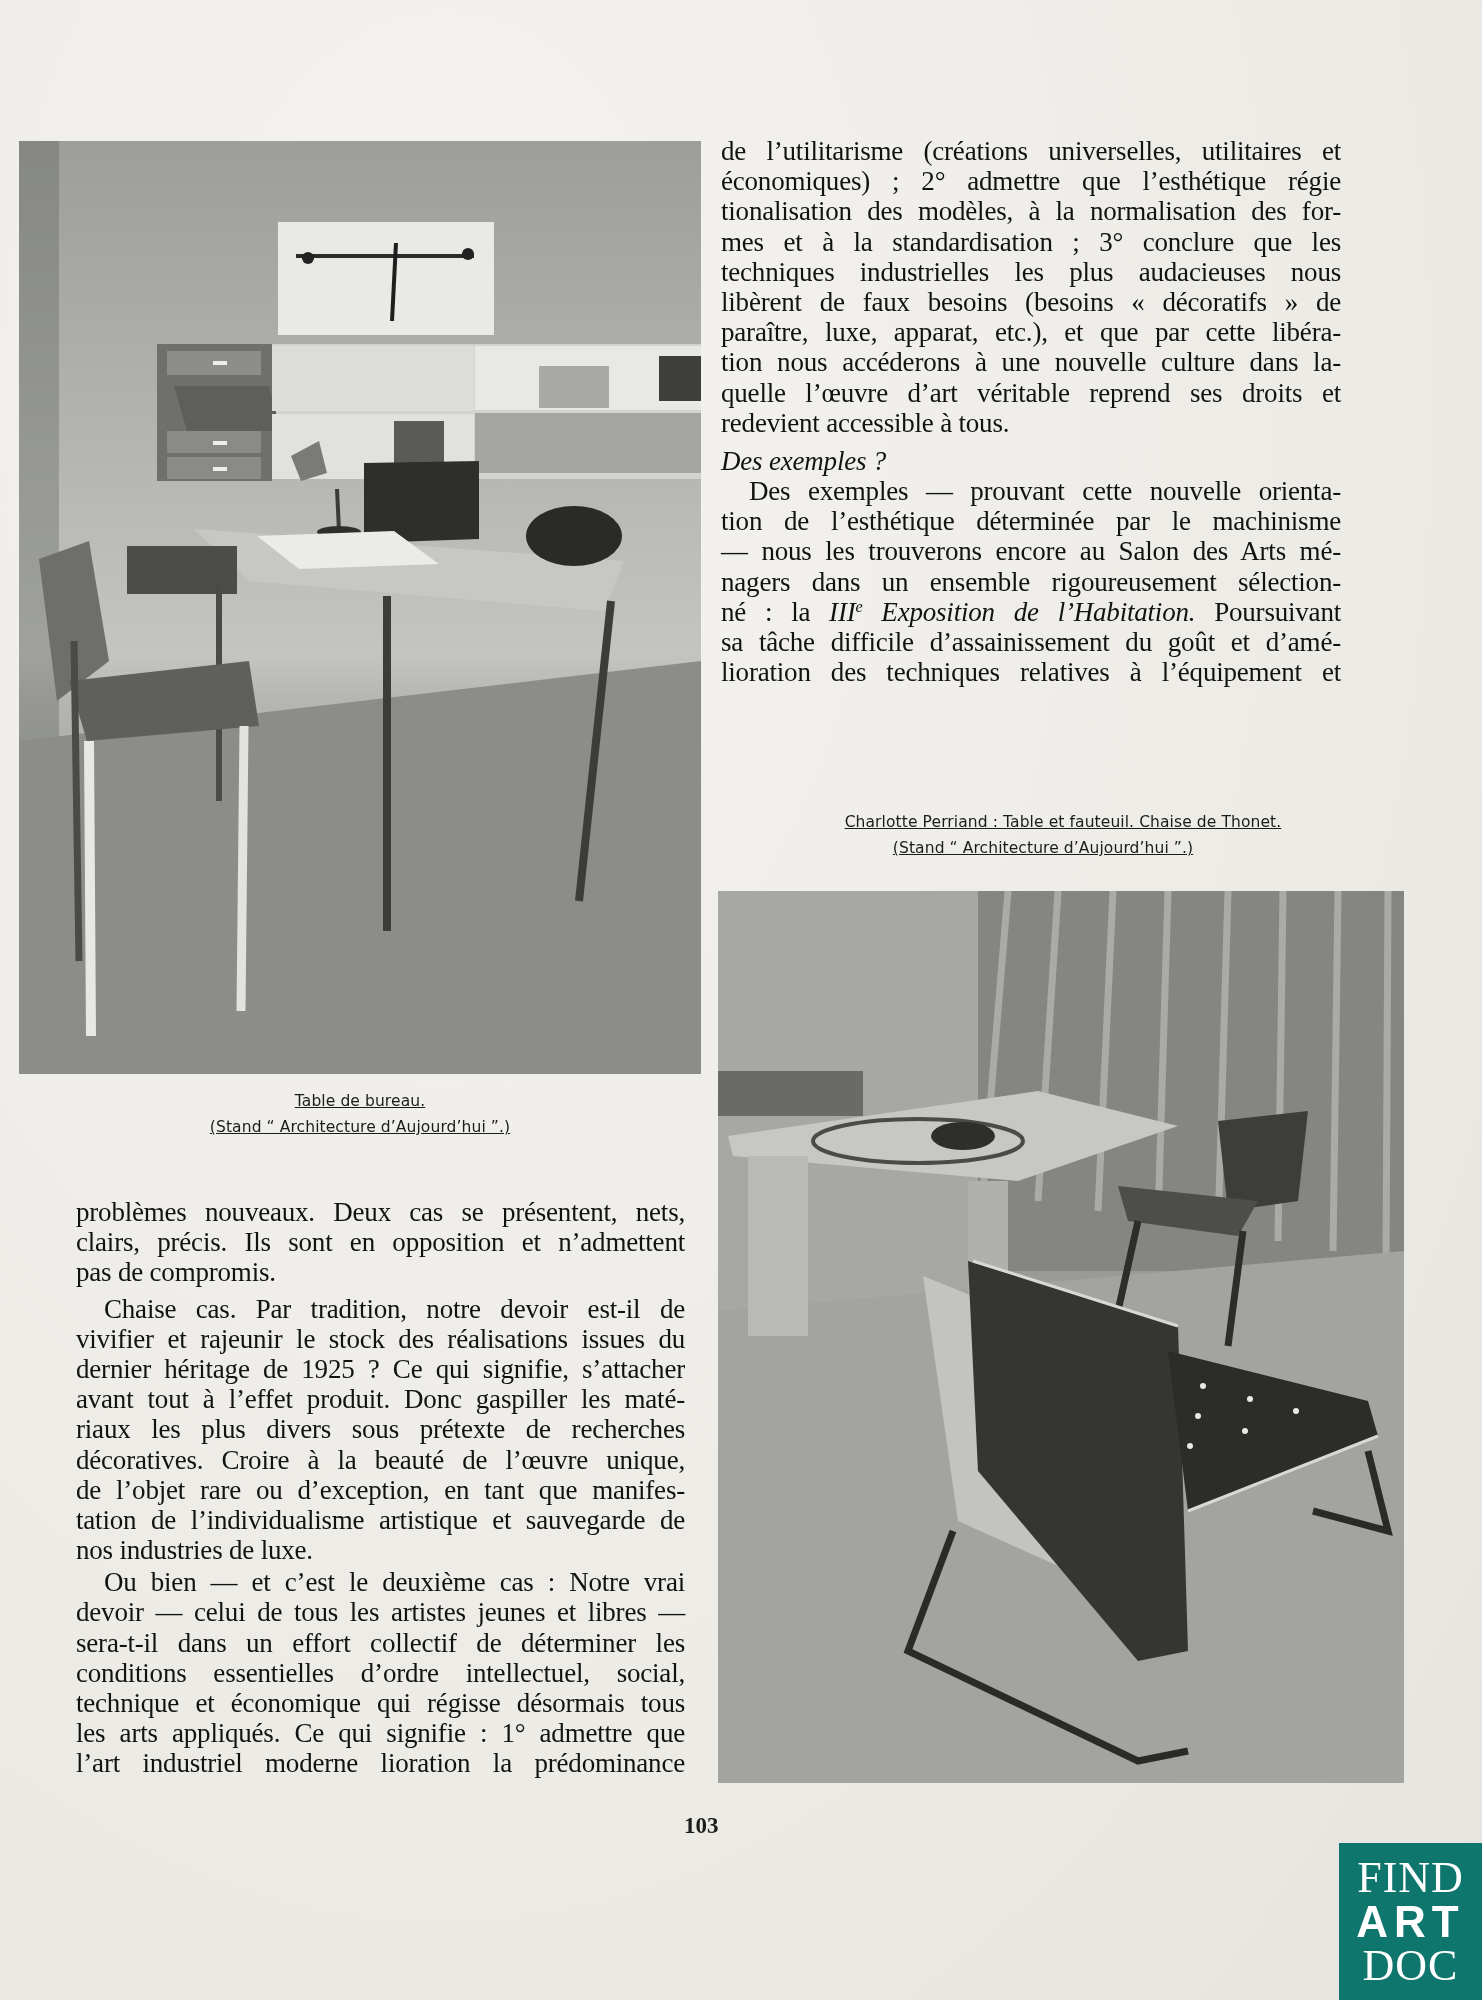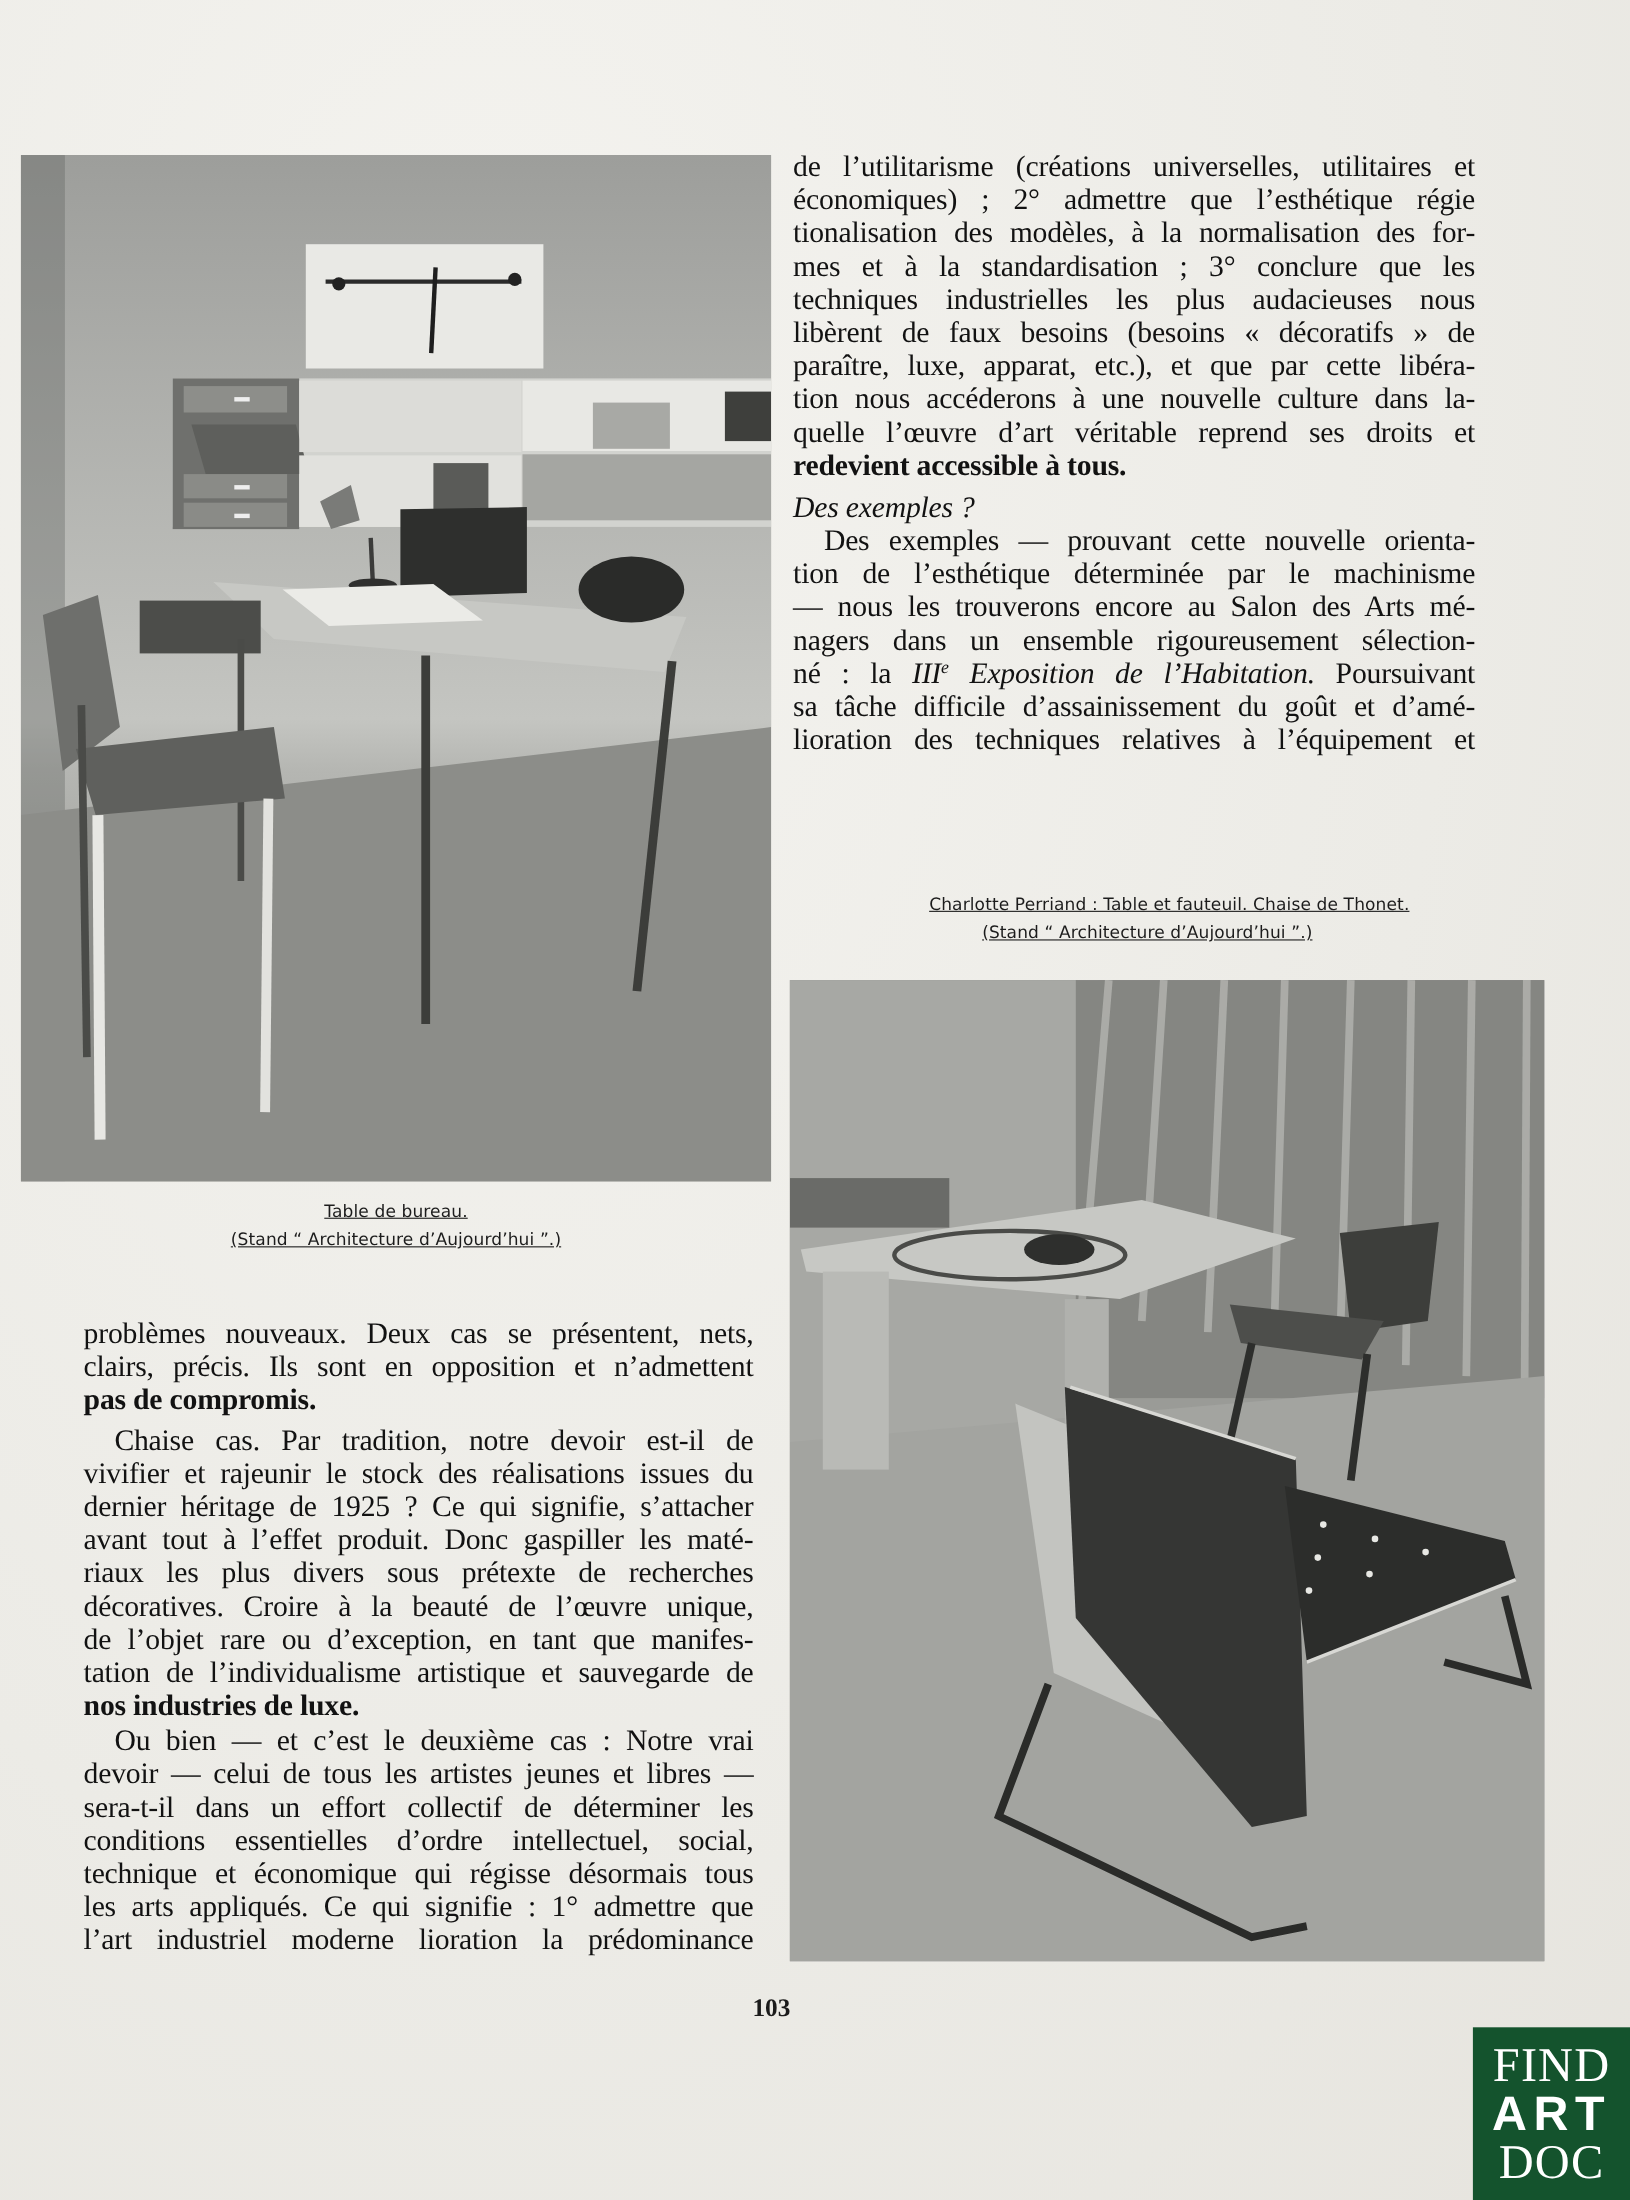--- a/index.html
+++ b/index.html
@@ -13,21 +13,21 @@
   .text-block {
     position: absolute;
     font-family: "Liberation Serif", serif;
     font-size: 27px;
     line-height: 30.2px;
     color: #121212;
     text-align: justify;
     letter-spacing: -0.2px;
   }
   .line { display: block; white-space: nowrap; text-align-last: justify; height: 30.2px; overflow: visible; }
-  .line.last { text-align-last: left; font-weight: bold; }
+  .line.last { text-align-last: left; }
   .line.indent { padding-left: 28px; }
   .heading-italic { font-style: italic; }
   .italic { font-style: italic; }
   sup { font-size: 0.6em; vertical-align: 0.55em; line-height: 0; }
 
   .photo {
     position: absolute;
     overflow: hidden;
     background: #8f8f8c;
   }
@@ -40,21 +40,21 @@
     color: #1c1c1c;
     letter-spacing: 0.1px;
     text-decoration: underline;
   }
   .page-number {
     position: absolute; left: 684px; top: 1813px;
     font-family: "Liberation Serif", serif; font-weight: bold; font-size: 23px; color: #1b1b1b;
   }
   .watermark {
     position: absolute; left: 1339px; top: 1843px; width: 143px; height: 157px;
-    background: #14532d; color: #ffffff;
+    background: #0f766e; color: #ffffff;
     display: flex; flex-direction: column; align-items: center; justify-content: center;
   }
   .wm-line { display: block; font-size: 44px; line-height: 44px; letter-spacing: 1px; }
   .wm-find, .wm-doc { font-family: "Liberation Serif", serif; }
   .wm-art { font-family: "Liberation Sans", sans-serif; font-weight: bold; letter-spacing: 6px; }
 </style>
 </head>
 <body>
 
 <div class="photo" style="left:19px; top:141px; width:682px; height:933px;">

